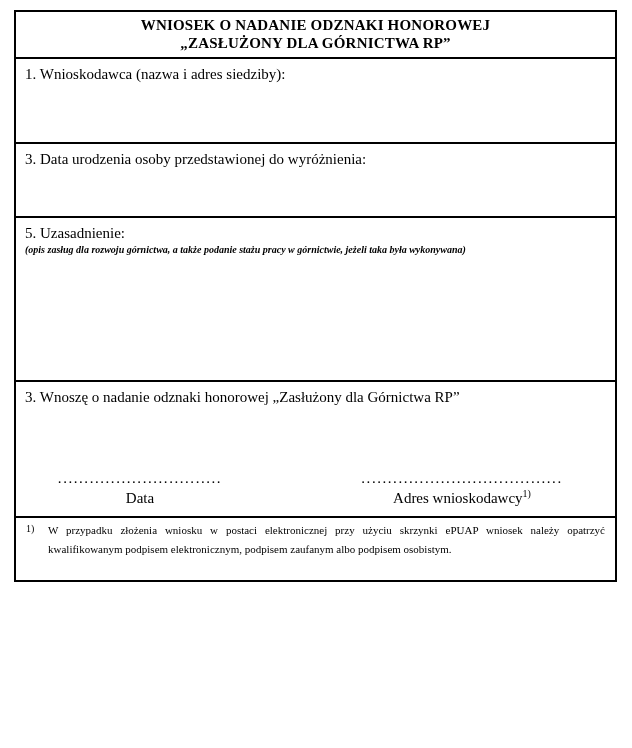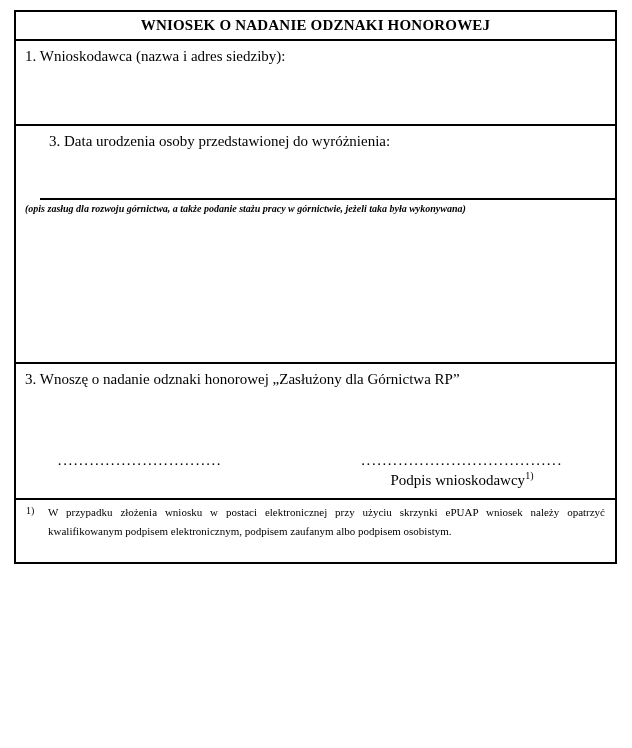--- a/index.html
+++ b/index.html
@@ -69,21 +69,21 @@
     font-weight: bold;
     font-size: 10px;
     line-height: 12px;
     padding-left: 3px;
     padding-top: 1px;
     white-space: nowrap;
   }
 
   .r-sec1 { height: 85px; }
   .r-sec2 { height: 77px; }
-  .r-sec3 { height: 74px; margin-left: 24px; }
+  .r-sec3 { height: 74px; }
   .r-sec4 { height: 74px; }
   .r-sec5 { height: 164px; }
   .r-sec6 { height: 136px; }
   .r-note { border-bottom: none; }
 
   
   .sign-area {
     position: absolute;
     left: 6px;
     right: 6px;
@@ -149,49 +149,52 @@
 </style>
 </head>
 <body>
 
 <div class="page">
 
   <div class="form-frame">
 
     <div class="row title-row">
       <div class="title-line">WNIOSEK O NADANIE ODZNAKI HONOROWEJ</div>
+      <div class="title-line">„ZASŁUŻONY DLA GÓRNICTWA RP”</div>
     </div>
 
     <div class="row r-sec1">
       <div class="field-label">1. Wnioskodawca (nazwa i adres siedziby):</div>
       <div class="field-value"></div>
     </div>
 
 
     <div class="row r-sec3">
       <div class="field-label">3. Data urodzenia osoby przedstawionej do wyróżnienia:</div>
       <div class="field-value"></div>
     </div>
 
 
     <div class="row r-sec5">
+      <div class="field-label">5. Uzasadnienie:</div>
       <div class="field-sublabel">(opis zasług dla rozwoju górnictwa, a także podanie stażu pracy w górnictwie, jeżeli taka była wykonywana)</div>
       <div class="field-value"></div>
     </div>
 
     <div class="row r-sec6">
       <div class="field-label">3. Wnoszę o nadanie odznaki honorowej „Zasłużony dla Górnictwa RP”</div>
 
       <div class="sign-area">
         <div class="sign-block left">
           <div class="dots">...............................</div>
+          <div class="sign-caption">Data</div>
         </div>
         <div class="sign-block right">
           <div class="dots">......................................</div>
-          <div class="sign-caption"><span>Podpis wnioskodawcy</span><span class="sup">1)</span></div>
+          <div class="sign-caption"><span>Adres wnioskodawcy</span><span class="sup">1)</span></div>
         </div>
       </div>
     </div>
 
     <div class="row note-row r-note">
       <div class="note-inner">
         <div class="note-marker">1)</div>
         <div class="note-text">W przypadku złożenia wniosku w postaci elektronicznej przy użyciu skrzynki ePUAP wniosek należy opatrzyć kwalifikowanym podpisem elektronicznym, podpisem zaufanym albo podpisem osobistym.</div>
       </div>
     </div>

